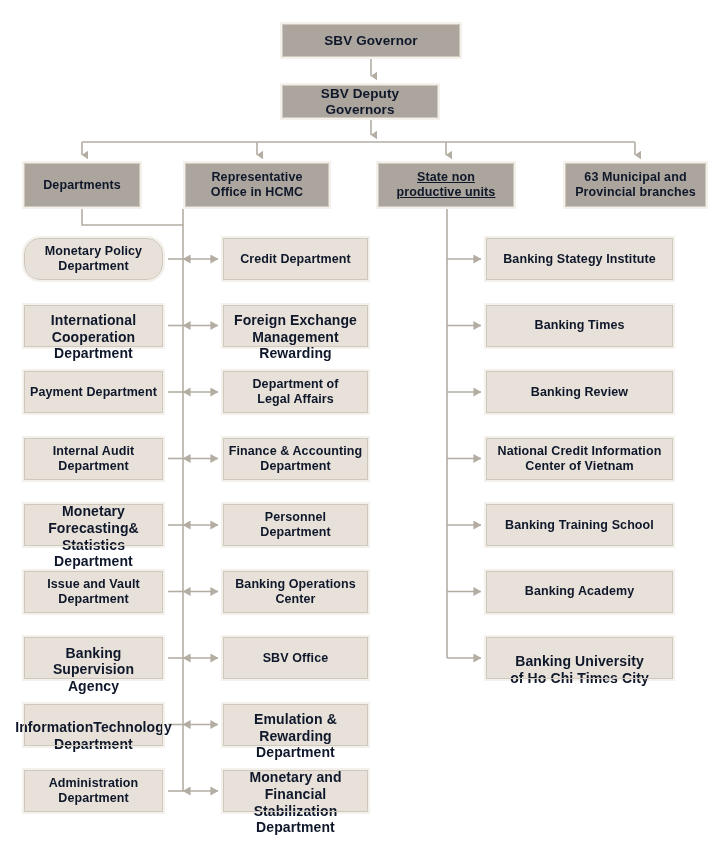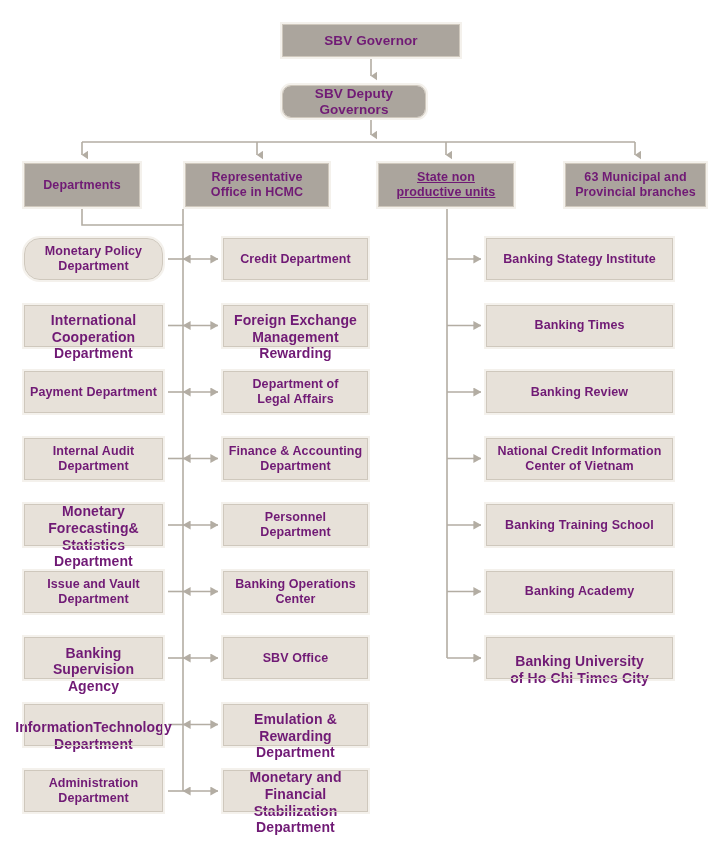--- a/index.html
+++ b/index.html
@@ -20,21 +20,21 @@
     width: 725px;
     height: 847px;
   }
   .node {
     position: absolute;
     box-sizing: border-box;
     display: flex;
     align-items: center;
     justify-content: center;
     text-align: center;
-    color: #701a75;
+    color: #0f172a;
     border: 3px solid #f4f1ec;
     outline: 1px solid #cfc8bd;
     outline-offset: -3px;
     line-height: 1.18;
     letter-spacing: 0.1px;
     font-weight: bold;
   }
   .node.level1 {
     background: #aba59d;
     font-size: 13.5px;
@@ -115,21 +115,21 @@
         <path class="lk" d="M447,525 L481,525" marker-end="url(#arrR)"></path>
         <path class="lk" d="M447,591.5 L481,591.5" marker-end="url(#arrR)"></path>
         <path class="lk" d="M447,658 L481,658" marker-end="url(#arrR)"></path>
       </g>
   </svg>
 
   <div class="node level1" style="left:280px; top:22px; width:182px; height:37px;">
     <span class="label">SBV Governor</span>
   </div>
 
-  <div class="node level1" style="left:280px; top:83px; width:148px; height:37px;border-radius:11px;">
+  <div class="node level1" style="left:280px; top:83px; width:160px; height:37px;">
     <span class="label">SBV Deputy Governors</span>
   </div>
 
   <div class="node level2" style="left:183px; top:161px; width:148px; height:48px;">
     <span class="label">Representative
 Office in HCMC</span>
   </div>
 
   <div class="node level2" style="left:22px; top:161px; width:120px; height:48px;">
     <span class="label">Departments</span>

